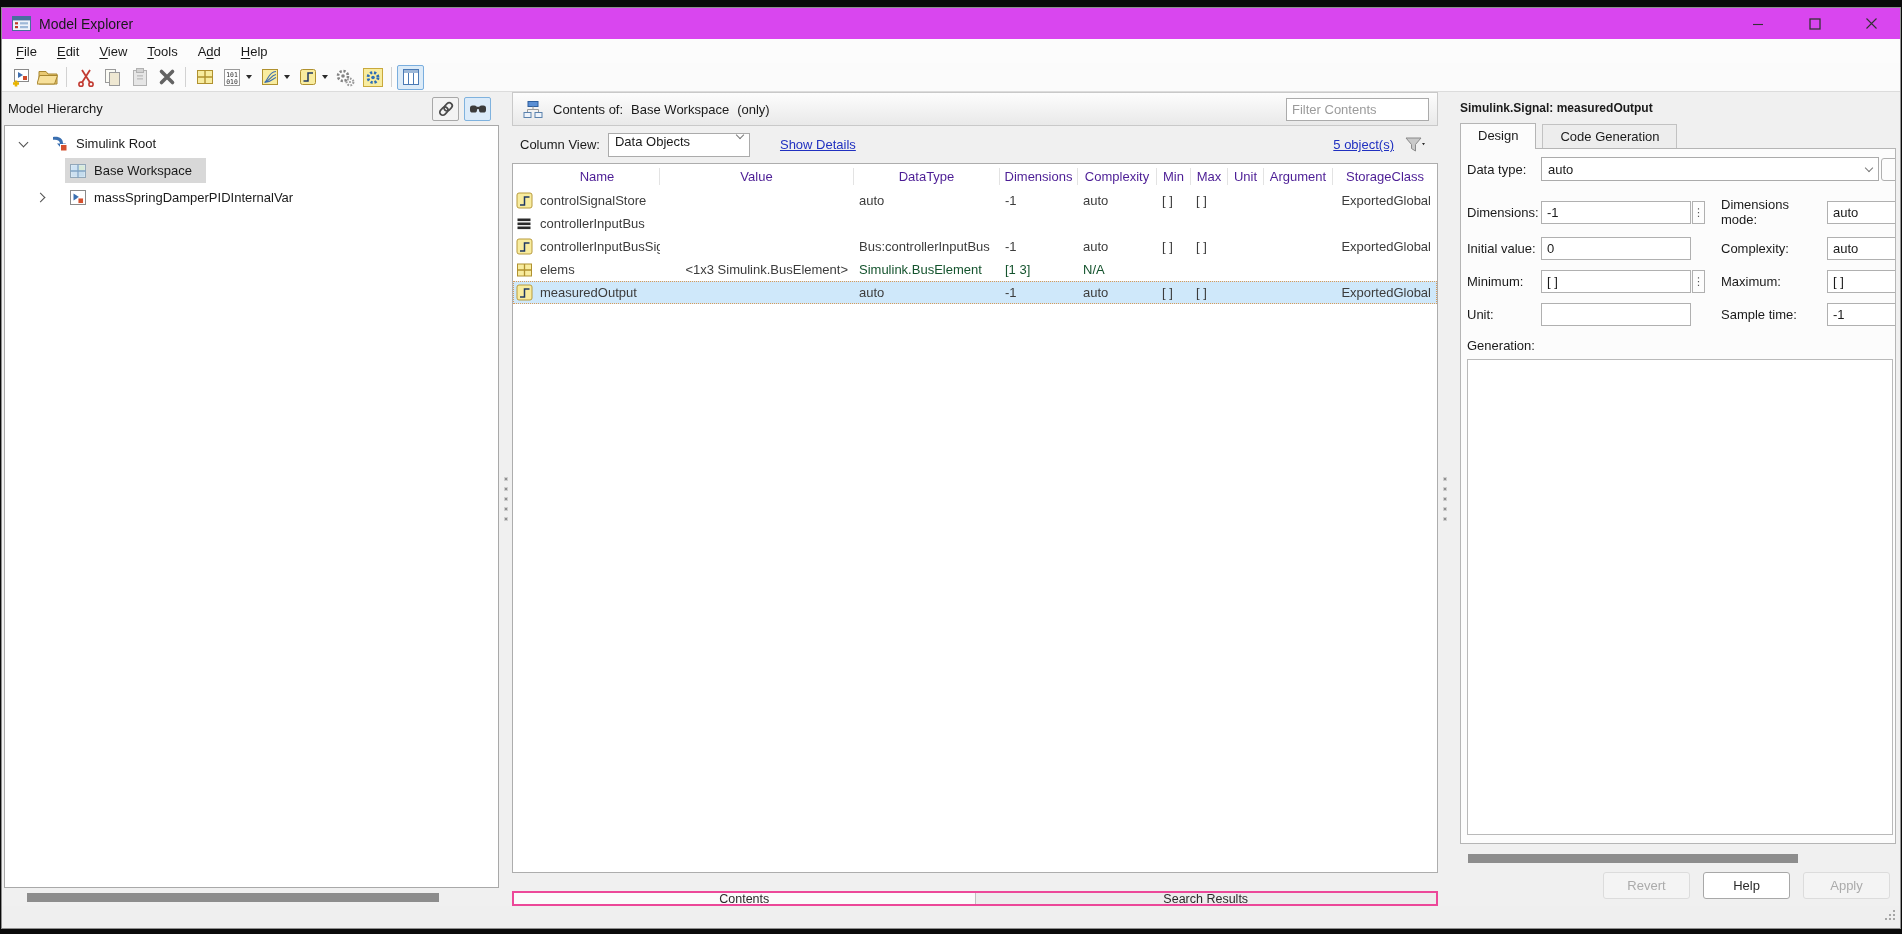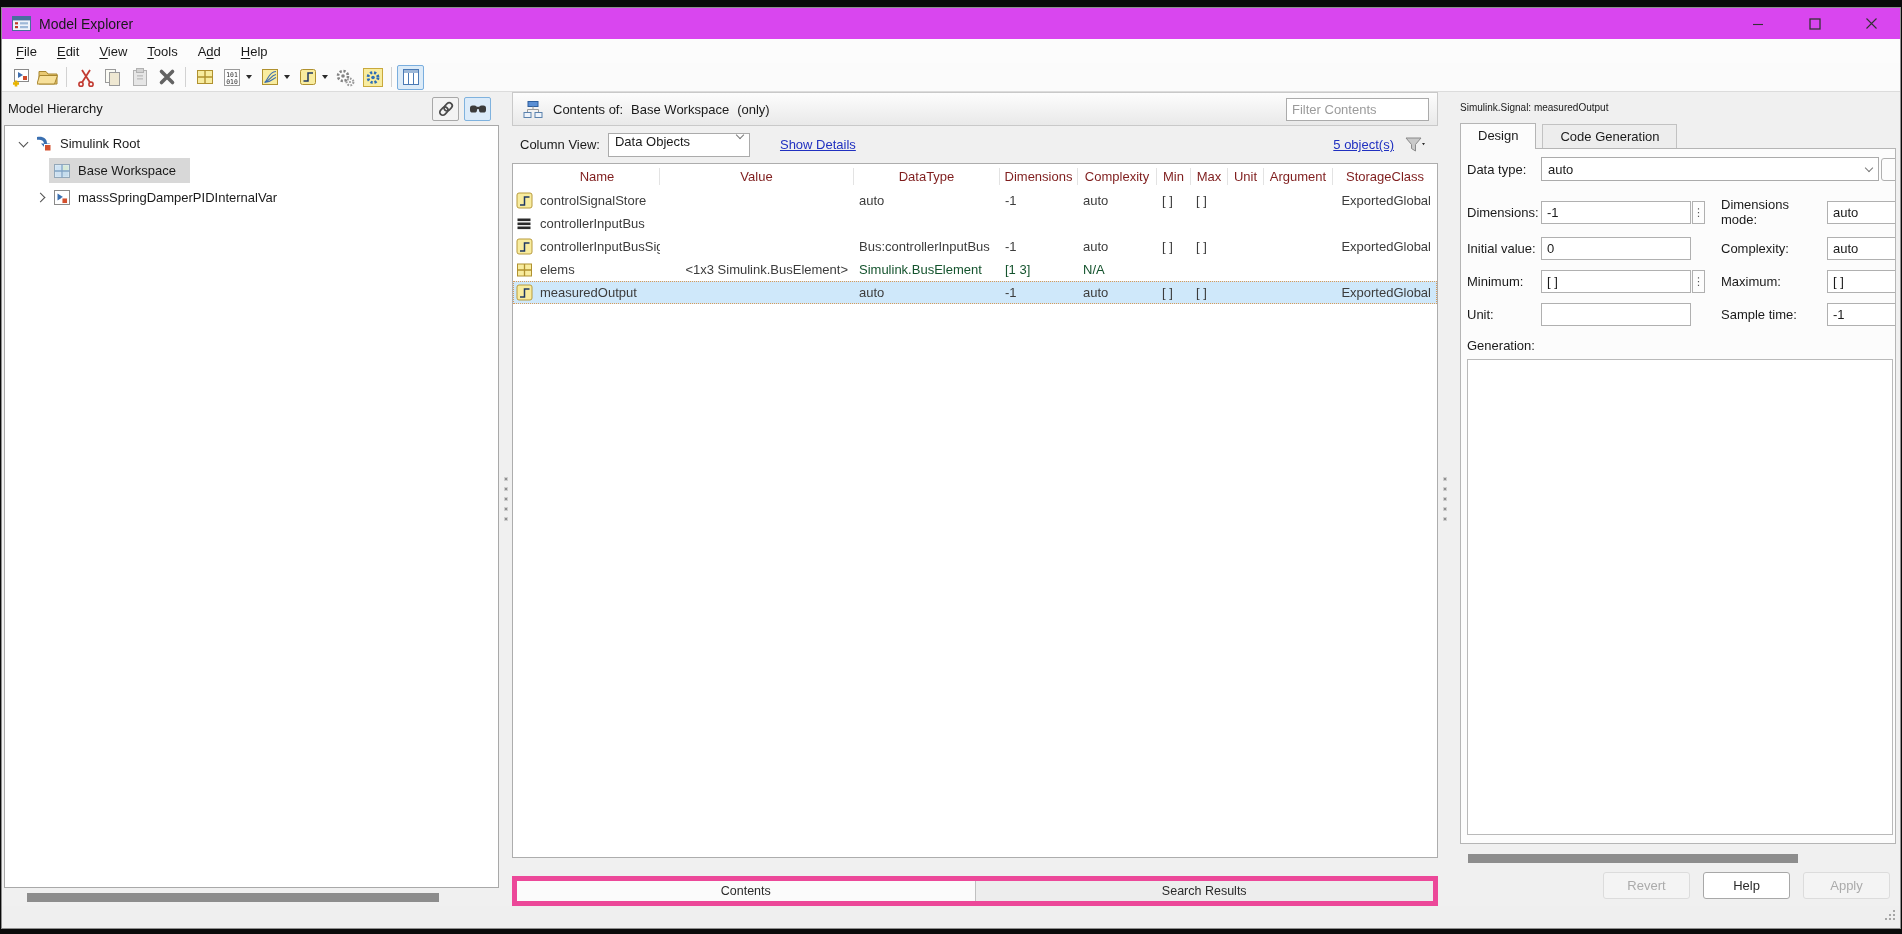--- a/index.html
+++ b/index.html
@@ -35,21 +35,21 @@
 
   
   .left-panel { width:497px; display:flex; flex-direction:column; min-height:0; }
   .lp-head { height:33px; display:flex; align-items:center; padding:0 8px 0 6px; }
   .lp-title { font-size:13px; }
   .lp-btns { margin-left:auto; display:flex; gap:5px; }
   .lp-btn { width:27px; height:24px; display:flex; align-items:center; justify-content:center;
             background:#f3f3f3; border:1px solid #a8a8a8; border-radius:2px; }
   .lp-btn.active { background:#dcebf9; border-color:#7fb2de; }
   .tree-box { flex:1 1 auto; margin-left:2px; background:#fff; border:1px solid #a9a9a9; padding-top:4px; overflow:hidden; }
-  .tree-row { height:27px; display:flex; align-items:center; }
+  .tree-row { height:27px; display:flex; align-items:center;gap:16px; }
   .expander { width:16px; display:flex; justify-content:center; margin-left:10px; }
   .chev { width:7px; height:7px; border-right:1.6px solid #4f4f4f; border-bottom:1.6px solid #4f4f4f; }
   .chev.down { transform:rotate(45deg); margin-top:-3px; }
   .chev.right { transform:rotate(-45deg); margin-left:-2px; }
   .tree-inner { display:flex; align-items:center; height:25px; padding:0 14px 0 4px; }
   .tree-inner.sel { background:#d8d8d8; }
   .tree-inner .ico { display:flex; margin-right:7px; }
   .lp-scroll { height:15px; margin:2px 0 1px 2px; position:relative; background:#f0f0f0; }
   .lp-thumb { position:absolute; left:23px; width:412px; top:3px; height:9px; background:#8d8d8d; }
 
@@ -66,39 +66,39 @@
   .cv-label { margin-right:8px; }
   .fake-select { height:24px; background:#fff; border:1px solid #ababab; display:flex; align-items:flex-start; padding:0 4px 0 6px; }
   .fake-select .chev { width:6px; height:6px; border-color:#7a7a7a; transform:rotate(45deg); margin:-2px 2px 0 auto; }
   .cv-select { width:142px; }
   .link { color:#2030c0; text-decoration:underline; }
   .sd-link { margin-left:30px; }
   .count-link { margin-left:auto; }
   .funnel { display:flex; align-items:center; margin-left:10px; }
   .cp-table { flex:1 1 auto; background:#fff; border:1px solid #adadad; overflow:hidden; min-height:0; }
   .tgrid { display:grid; grid-template-columns:22px 125px 194px 146px 78px 79px 34px 37px 36px 69px minmax(0,1fr); align-items:center; }
-  .thead { height:25px; color:#7f1d1d; }
+  .thead { height:25px; color:#4c1d95; }
   .th { text-align:center; font-size:13px; border-right:1px solid #e3e3e3; height:17px; line-height:17px;
         overflow:hidden; white-space:nowrap; }
   .th:last-child { border-right:none; }
   .tr { height:23px; color:#3c3c3c; }
   .tr.selected { background:#cfe8fa; outline:1px dotted #d99a57; outline-offset:-1px; }
   .td { padding-left:5px; white-space:nowrap; overflow:hidden; }
   .td.r { text-align:right; padding-right:6px; }
   .td.mut { color:#14532d; }
   .td-ico { display:flex; justify-content:center; }
-  .cp-tabs { height:30px; display:flex; margin-top:18px; border:5px solid #ec4899; background:#eee; }
+  .cp-tabs { height:15px; display:flex; margin-top:18px; border:2px solid #ec4899; background:#eee; }
   .cp-tab { flex:1; display:flex; align-items:center; justify-content:center; font-size:12.5px; color:#2b2b2b;
             background:#ededed; border-right:1px solid #c0c0c0; }
   .cp-tab:last-child { border-right:none; }
   .cp-tab.active { background:#fbfbfb; }
 
   
   .right-panel { width:449px; display:flex; flex-direction:column; padding:0 4px 0 9px; min-height:0; }
-  .rp-title { height:30px; line-height:32px; font-weight:normal; font-size:10px; }
+  .rp-title { height:30px; line-height:32px; font-weight:bold; font-size:12px; }
   .rp-tabs { display:flex; height:27px; border-bottom:1px solid #b5b5b5; align-items:flex-end; }
   .rp-tab { padding:4px 17px 4px; background:#ededed; border:1px solid #c2c2c2; border-bottom:none; margin-right:6px; font-size:13px; }
   .rp-tab.active { background:#fcfcfc; border-color:#b5b5b5; margin-bottom:-1px; padding-bottom:6px; }
   .rp-content { flex:1 1 auto; background:#fcfcfc; border:1px solid #b5b5b5; border-top:none;
                 padding:8px 0 8px 6px; display:flex; flex-direction:column; min-height:0; overflow:hidden; }
   .frow { display:grid; grid-template-columns:72px 150px 16px 114px minmax(0,1fr); column-gap:2px; align-items:center; margin-bottom:10px; flex:0 0 auto; }
   .frow.dt { grid-template-columns:72px 1fr 14px; margin-bottom:16px; }
   .frow label { font-size:13px; color:#1a1a1a; }
   .tb { height:23px; border:1px solid #b0b0b0; background:#fff; font-family:inherit; font-size:13px; padding:0 5px; color:#1a1a1a; width:100%; }
   .rfield { margin-right:-3px; }

